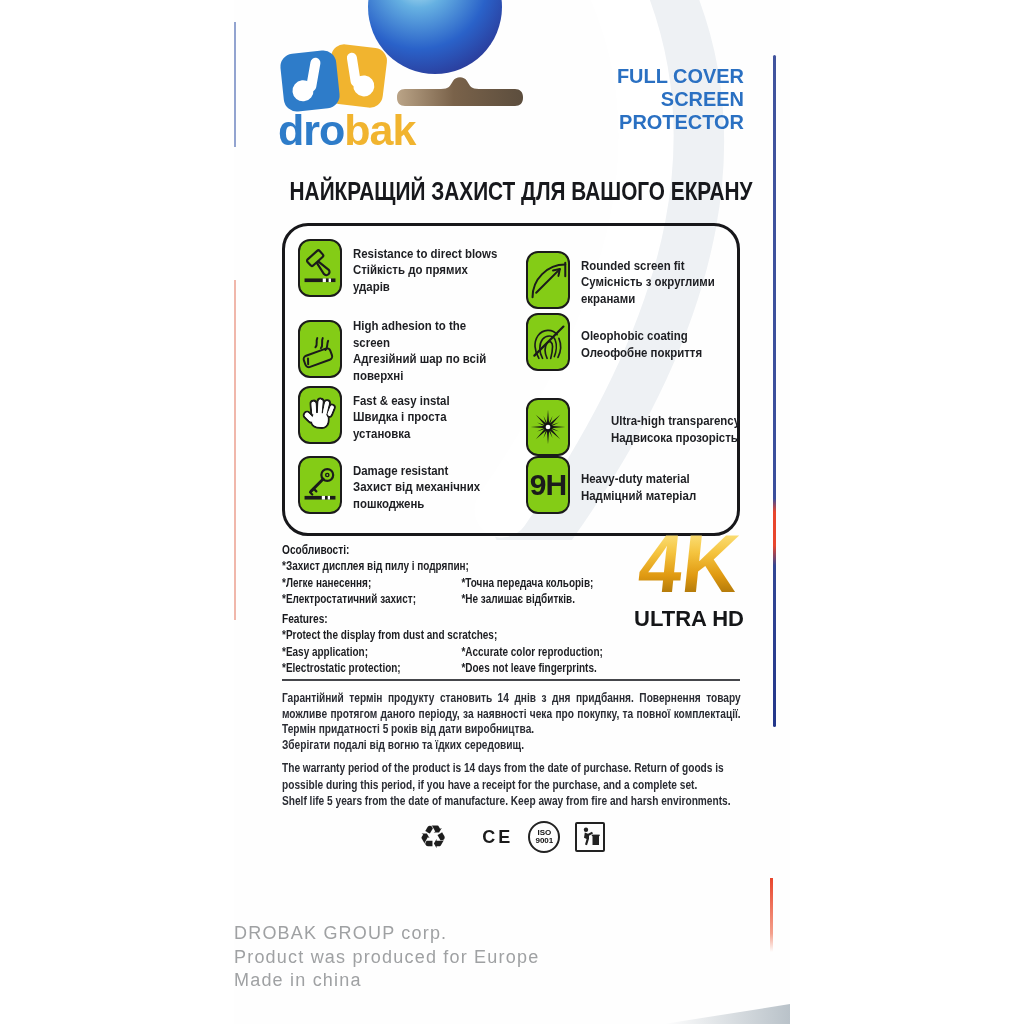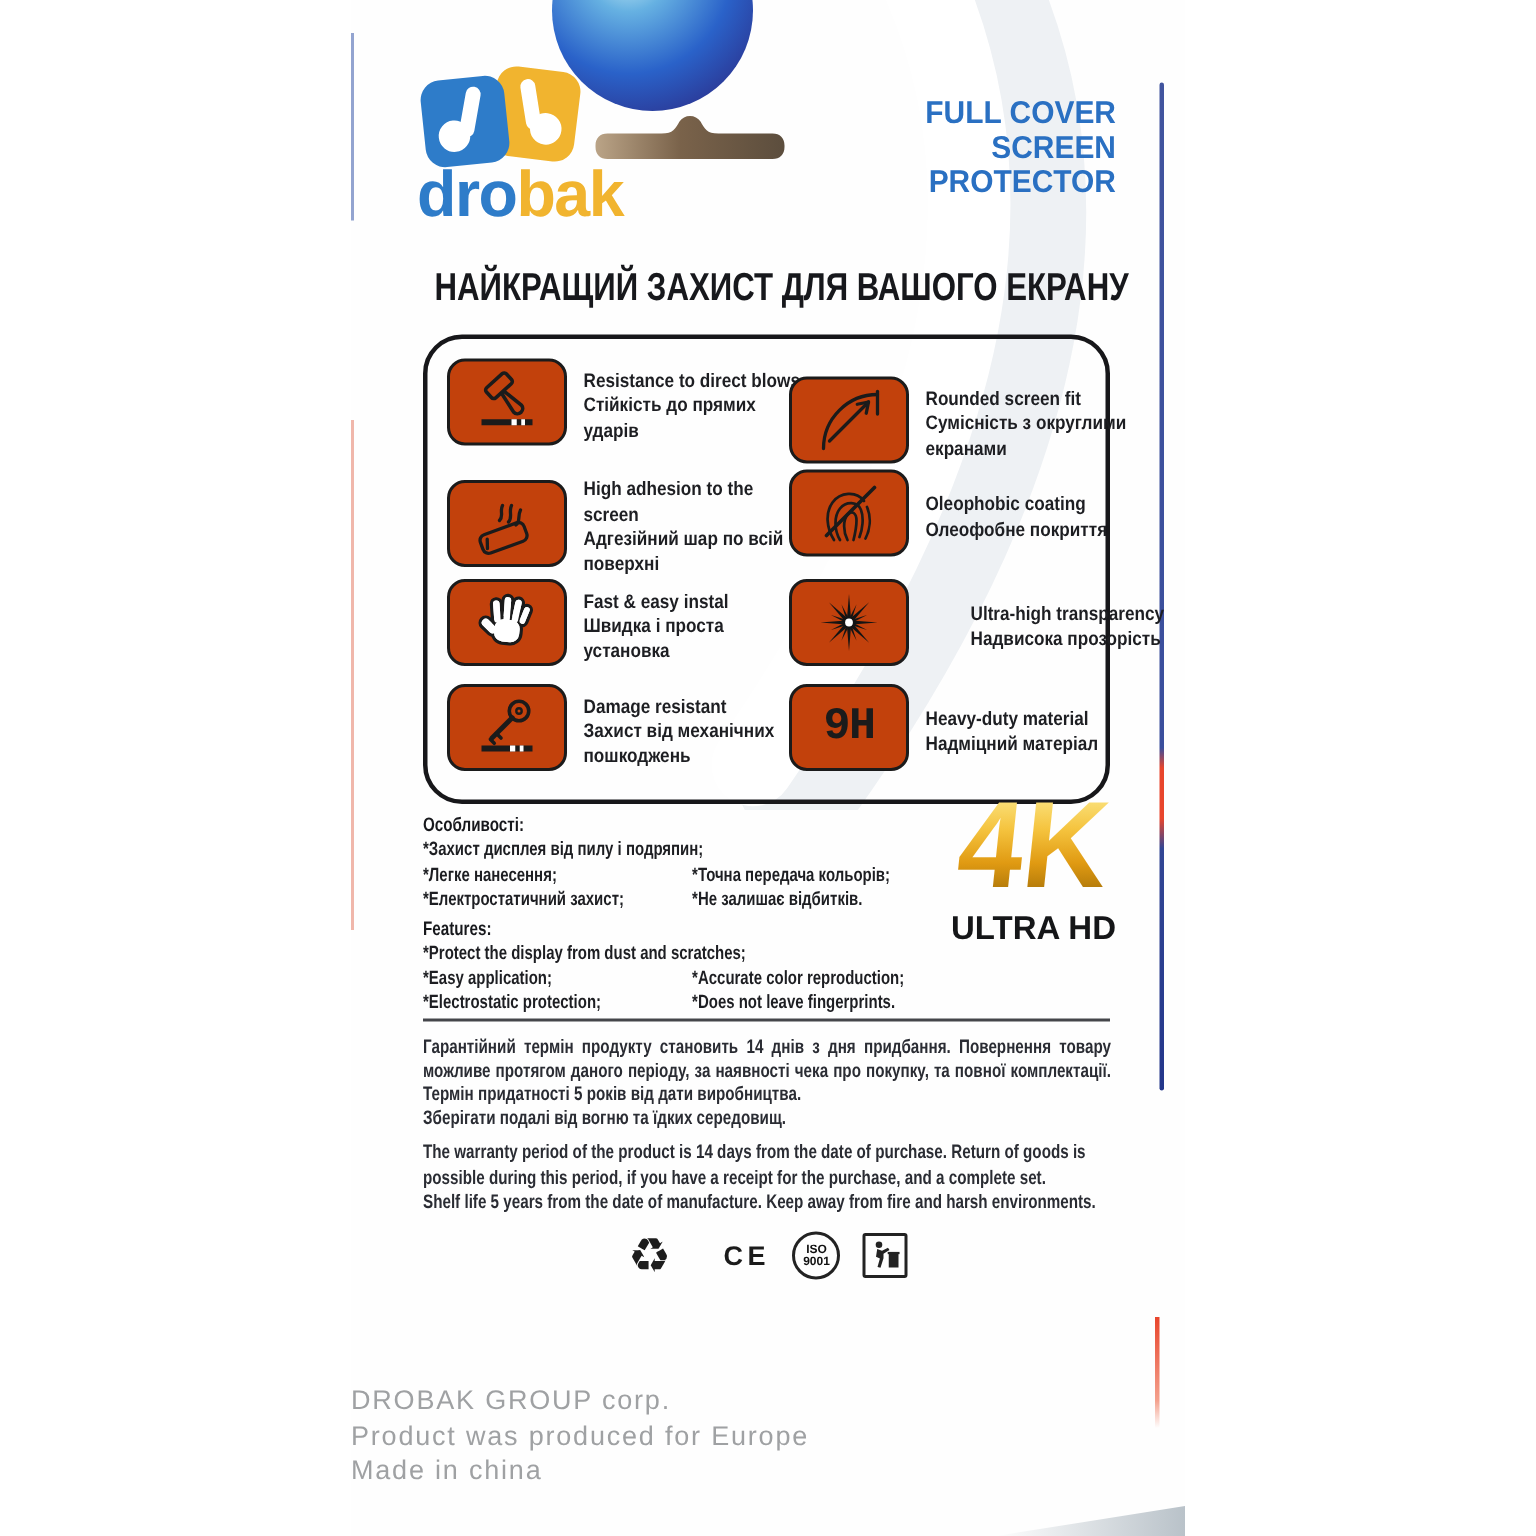--- a/index.html
+++ b/index.html
@@ -32,22 +32,22 @@
 
   .cover-title{position:absolute;left:320px;top:64px;width:190px;text-align:right;color:#2a70c2;
     font-weight:bold;font-size:21px;line-height:23px;transform:scaleX(.95);transform-origin:right top;z-index:3;}
 
   .headline{position:absolute;left:0;top:176px;width:556px;text-align:center;font-size:26px;font-weight:bold;
     color:#17181c;transform:scaleX(.8);white-space:nowrap;z-index:3;}
 
   .grid{position:absolute;left:48px;top:223px;width:458px;height:313px;border:3px solid #17171a;
     border-radius:26px;box-sizing:border-box;z-index:3;background:rgba(255,255,255,.0);}
   .cell{position:absolute;display:flex;gap:11px;align-items:center;}
-  .icon-box{width:80px;height:58px;border:2.5px solid #1b1b1b;border-radius:12px;box-sizing:border-box;
-    display:flex;align-items:center;justify-content:center;flex:0 0 auto;background:#c2410c;font-family:Liberation Mono, monospace;}
+  .icon-box{width:44px;height:58px;border:2.5px solid #1b1b1b;border-radius:12px;box-sizing:border-box;
+    display:flex;align-items:center;justify-content:center;flex:0 0 auto;background:#84cc16;}
   .cell-text{transform:scaleX(.88);transform-origin:left top;width:168px;margin-top:5px;}
   .cell-text .en,.cell-text .ua{font-weight:bold;font-size:13px;line-height:16.5px;color:#1d1e22;}
   .badge-9h{font-size:30px;font-weight:bold;color:#1b1b1b;letter-spacing:-1px;}
 
   .list-block{position:absolute;left:48px;width:460px;transform:scaleX(.78);transform-origin:left top;z-index:3;}
   .list-title{font-weight:bold;font-size:13px;line-height:17px;color:#17181c;}
   .list-line{font-weight:bold;font-size:12.8px;line-height:16.5px;color:#1d1e22;}
   .list-cols{display:flex;}
   .list-cols .c1{width:230px;flex:0 0 auto;}
 
@@ -229,21 +229,21 @@
               </g>
             </g>
           </svg>
         </div>
         <div class="cell-text">
           <div class="en">Fast &amp; easy instal</div>
           <div class="ua">Швидка і проста установка</div>
         </div>
       </div>
 
-      <div class="cell" style="left:241px;top:160px;gap:41px;">
+      <div class="cell" style="left:241px;top:172px;gap:41px;">
         <div class="icon-box">
           <svg width="44" height="44" viewBox="0 0 44 44">
             <g fill="#141414">
               <polygon points="22,3 20.6,20 22,23 23.4,20"></polygon>
               <polygon points="22,3 20.6,20 22,23 23.4,20" transform="rotate(45 22 22)"></polygon>
               <polygon points="22,3 20.6,20 22,23 23.4,20" transform="rotate(90 22 22)"></polygon>
               <polygon points="22,3 20.6,20 22,23 23.4,20" transform="rotate(135 22 22)"></polygon>
               <polygon points="22,3 20.6,20 22,23 23.4,20" transform="rotate(180 22 22)"></polygon>
               <polygon points="22,3 20.6,20 22,23 23.4,20" transform="rotate(225 22 22)"></polygon>
               <polygon points="22,3 20.6,20 22,23 23.4,20" transform="rotate(270 22 22)"></polygon>

